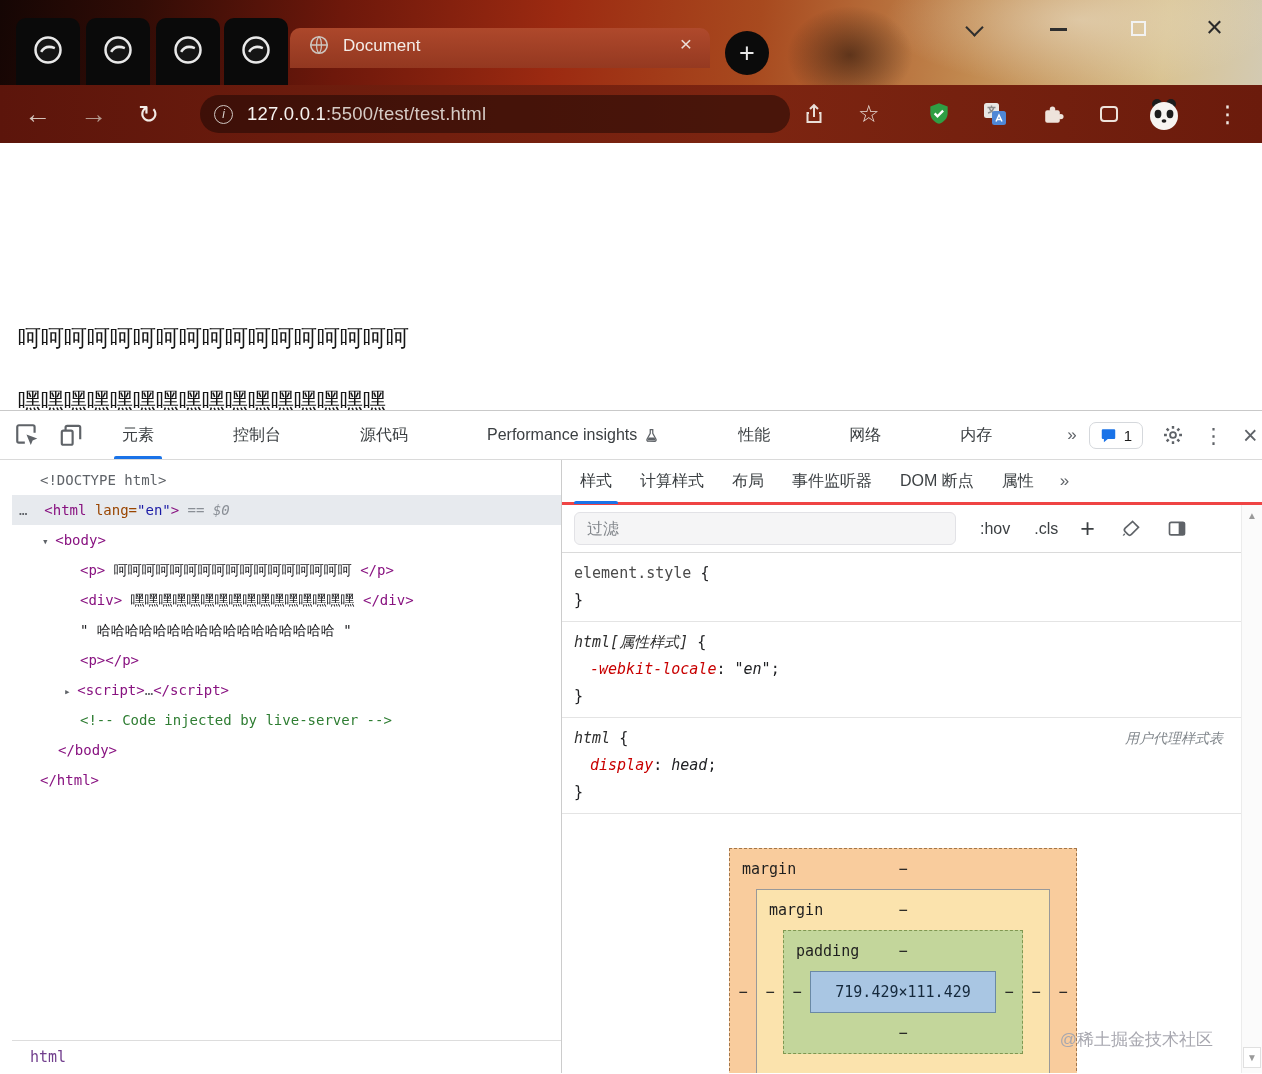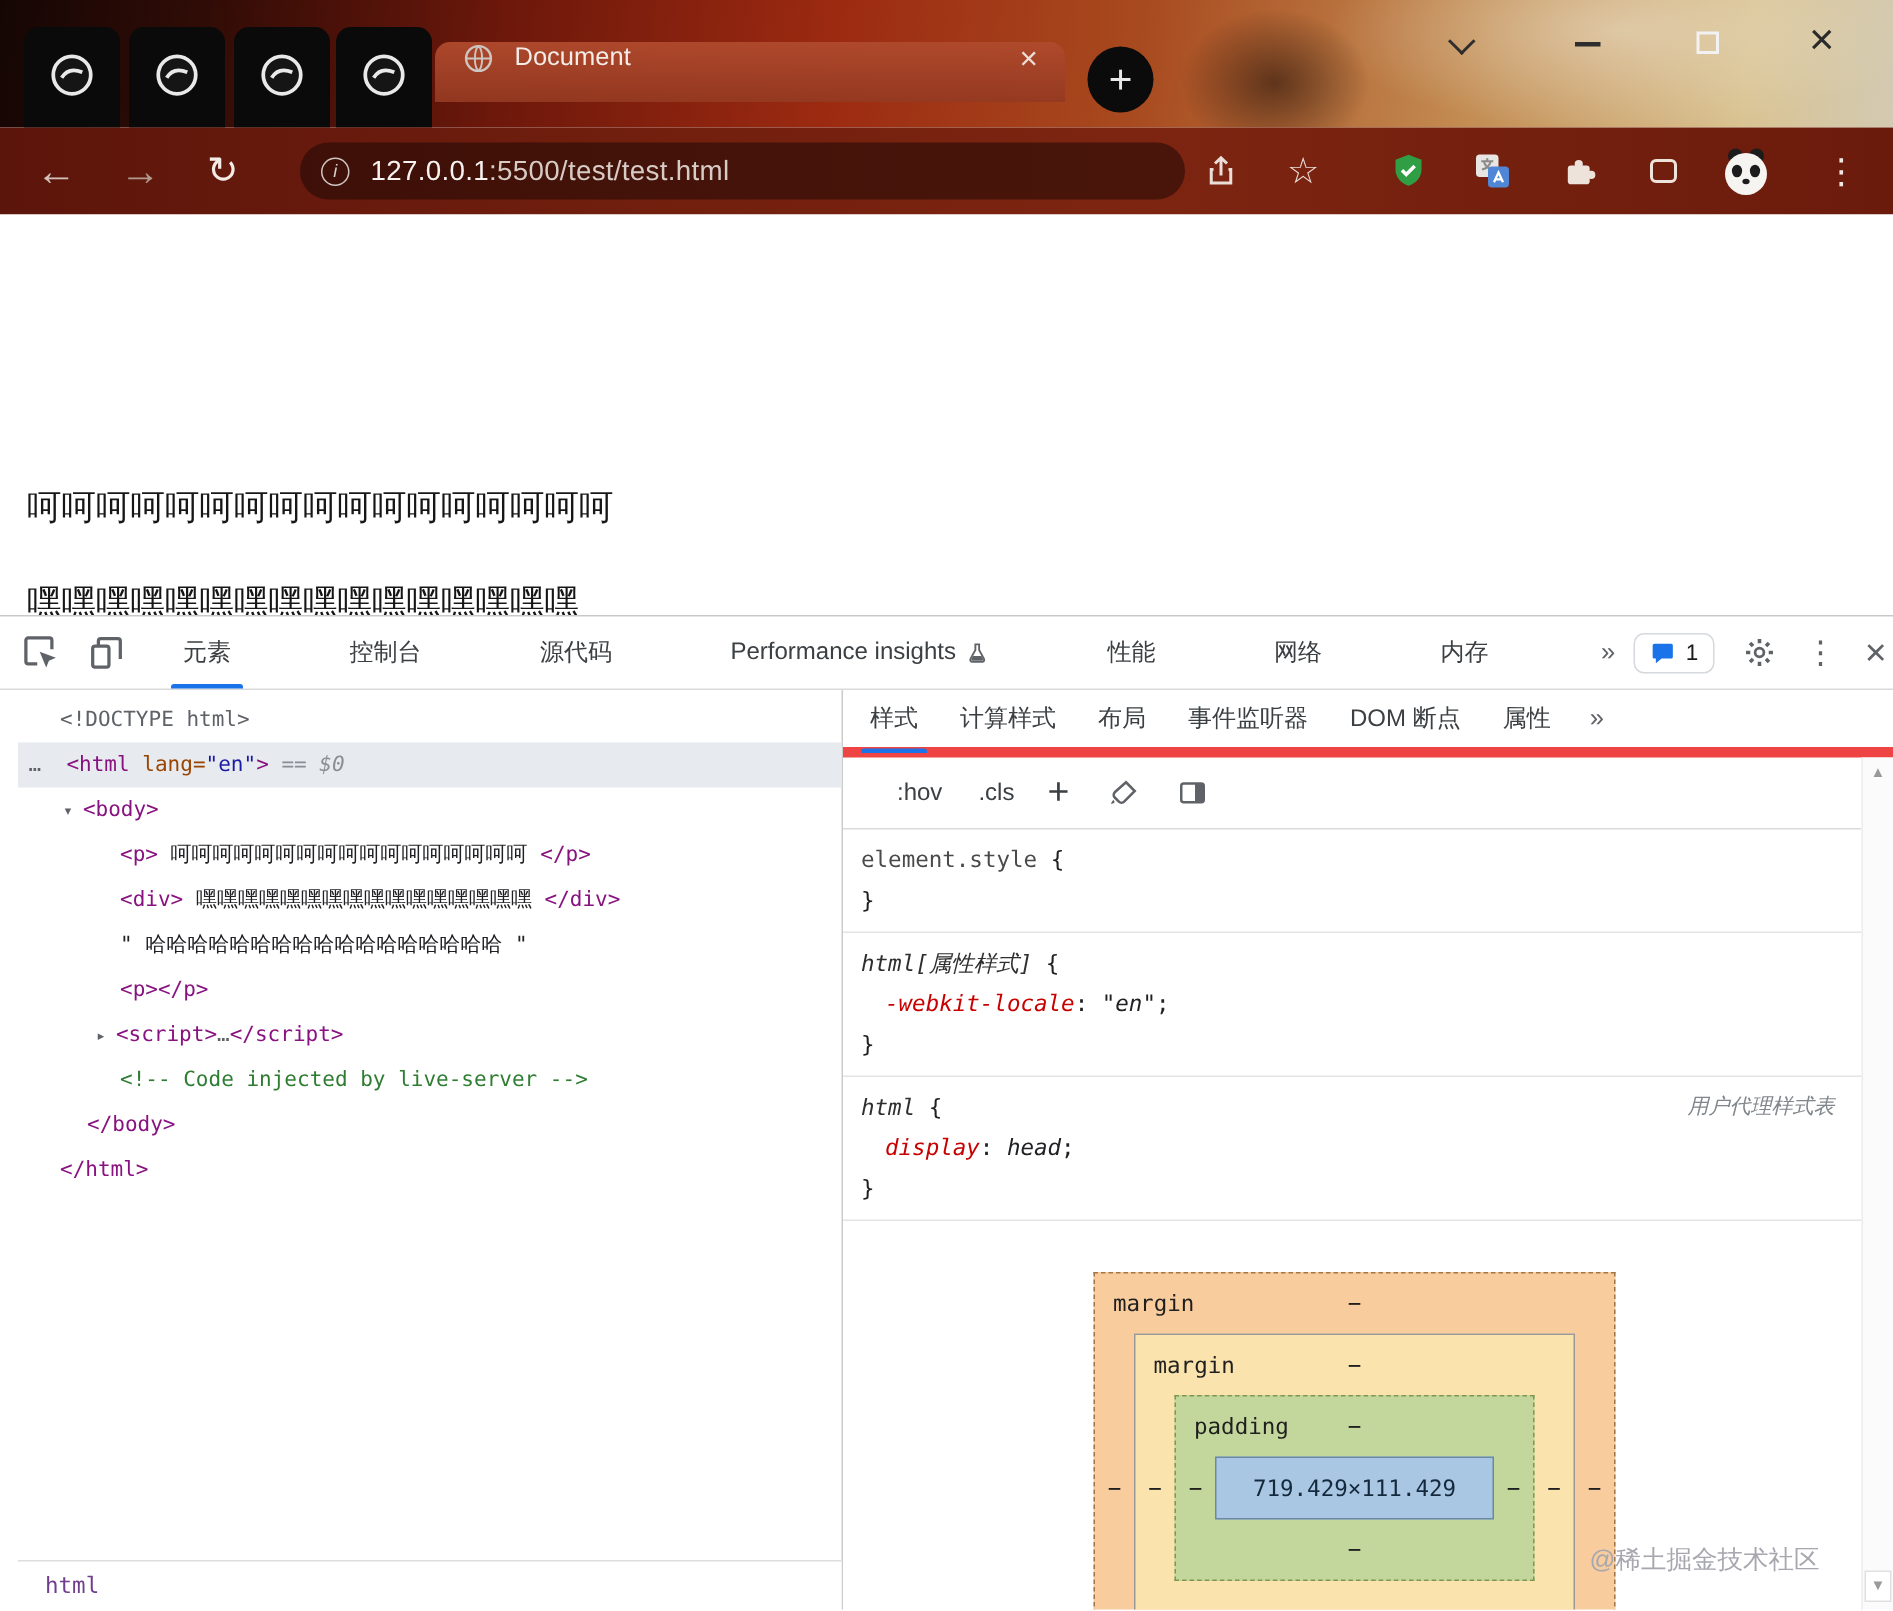--- a/index.html
+++ b/index.html
@@ -11,21 +11,21 @@
   .tabstrip { position: absolute; top: 0; left: 0; width: 1262px; height: 85px;
     background:
       radial-gradient(ellipse 90px 70px at 850px 55px, rgba(25,12,6,.55), transparent 70%),
       radial-gradient(ellipse 260px 90px at 1080px 20px, rgba(235,225,205,.55), transparent 75%),
       linear-gradient(97deg,#150604 0%,#310c06 11%,#6e180b 27%,#9c2a11 44%,#a84a1f 60%,#c28a50 77%,#d9c392 92%,#d3cab2 100%); }
   .minitab { position: absolute; top: 18px; width: 64px; height: 67px; background: #0a0a0a;
     border-radius: 10px 10px 0 0; display: flex; justify-content: center; padding-top: 17px; }
   .mt1{left:16px} .mt2{left:86px} .mt3{left:156px} .mt4{left:224px}
   .activetab { position: absolute; left: 290px; top: 28px; width: 420px; height: 40px;
     border-radius: 10px 10px 0 0; background: linear-gradient(rgba(176,74,45,.95), rgba(148,57,33,.95));
-    display: flex; align-items: flex-start; padding: 0 18px; }
+    display: flex; align-items: flex-end; padding: 12px 18px; }
   .activetab .title { color: #f4ece7; font-size: 17px; margin-left: 13px; flex: 1; white-space: nowrap; }
   .activetab .tclose { color: #ecdfd8; font-size: 21px; }
   .newtab { position: absolute; left: 725px; top: 31px; width: 44px; height: 44px; border-radius: 50%;
     background: #0b0b0b; color: #e8e8e8; font-size: 27px; font-weight: 300;
     display: flex; align-items: center; justify-content: center; }
   .wc-chevron { position: absolute; left: 968px; top: 21px; width: 13px; height: 13px;
     border-right: 2px solid #2e2e2e; border-bottom: 2px solid #2e2e2e; transform: rotate(45deg); }
   .wc-min { position: absolute; left: 1050px; top: 28px; width: 17px; height: 2.5px; background: #2e2e2e; }
   .wc-max { position: absolute; left: 1131px; top: 21px; width: 15px; height: 15px; border: 2px solid #f2f2f2; }
   .wc-close { position: absolute; left: 1206px; top: 11px; font-size: 29px; color: #2a2a2a; font-weight: 300; }
@@ -81,21 +81,21 @@
   .tree-line { height: 30px; line-height: 30px; white-space: pre; }
   .tree-line.sel { background: #e7eaee; }
   .i0 { padding-left: 28px; } .i-sel { padding-left: 7px; }
   .i1 { padding-left: 46px; } .i1a { padding-left: 30px; }
   .i2 { padding-left: 68px; } .i2a { padding-left: 52px; }
   .crumbbar { position: absolute; left: 0; right: 0; bottom: 0; height: 33px; background: #fff;
     border-top: 1px solid #ddd; line-height: 32px; padding-left: 18px; font-size: 15px; color: #713e8d; }
 
   
   .dt-right { flex: 1; display: flex; flex-direction: column; min-width: 0; }
-  .style-tabs { height: 45px; border-bottom: 7px solid #ef4444; display: flex; align-items: center; padding-left: 4px; }
+  .style-tabs { height: 45px; border-bottom: 3px solid #ef4444; display: flex; align-items: center; padding-left: 4px; }
   .st-tab { padding: 0 14px; font-size: 16px; color: #3c4043; position: relative; height: 45px;
     display: flex; align-items: center; white-space: nowrap; }
   .st-tab.active::after { content: ""; position: absolute; left: 8px; right: 8px; bottom: 0; height: 3px;
     background: #1a73e8; border-radius: 2px 2px 0 0; }
   .dt-right-lower { flex: 1; display: flex; min-height: 0; }
   .styles-col { flex: 1; display: flex; flex-direction: column; min-width: 0; }
   .filter-row { height: 48px; border-bottom: 1px solid #dadada; display: flex; align-items: center; padding: 0 12px; }
   .filter-input { width: 382px; height: 33px; background: #f5f5f6; border: 1px solid #e2e2e6; border-radius: 6px;
     padding: 0 12px; font-size: 16px; color: #202124; font-family: "Liberation Sans", sans-serif; }
   .filter-input::placeholder { color: #83878c; }
@@ -371,20 +371,21 @@
               <span>属性</span>
             </div>
           <div class="dt-more">
               <span>»</span>
             </div>
         </div>
 
         <div class="dt-right-lower">
           <div class="styles-col">
             <div class="filter-row">
+              <input class="filter-input" type="text" placeholder="过滤" style="">
               <span class="ftog">:hov</span>
               <span class="ftog">.cls</span>
               <span class="fplus">+</span>
               <span class="ficon">
                 <svg width="20" height="20" viewBox="0 0 24 24">
                     <path d="M14 3l7 7-8.5 8.5a3 3 0 0 1-4.2 0L5 15.2a3 3 0 0 1 0-4.2z" fill="none" stroke="#5f6368" stroke-width="2"></path>
                     <path d="M5 19c-1.5 1.5-3 1.2-3 1.2S2.7 18 4 17z" fill="#5f6368"></path>
                   </svg>
               </span>
               <span class="ficon">

